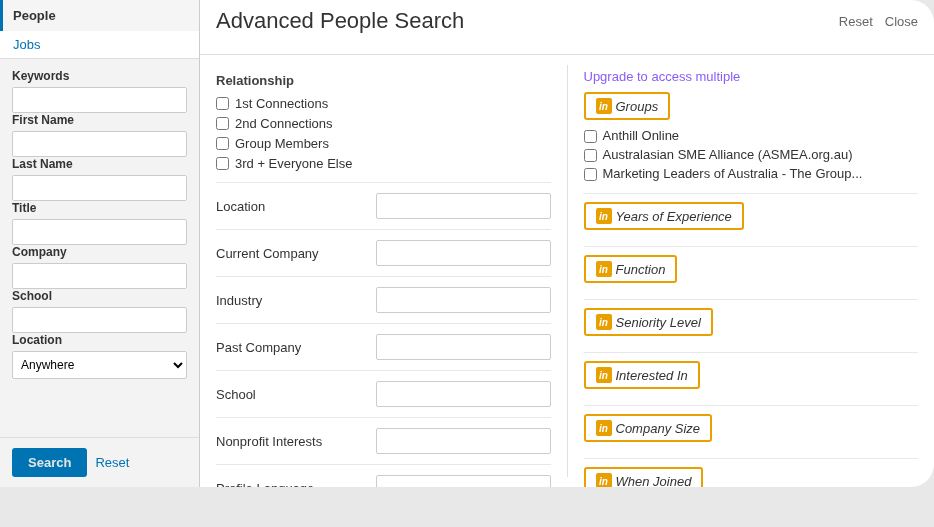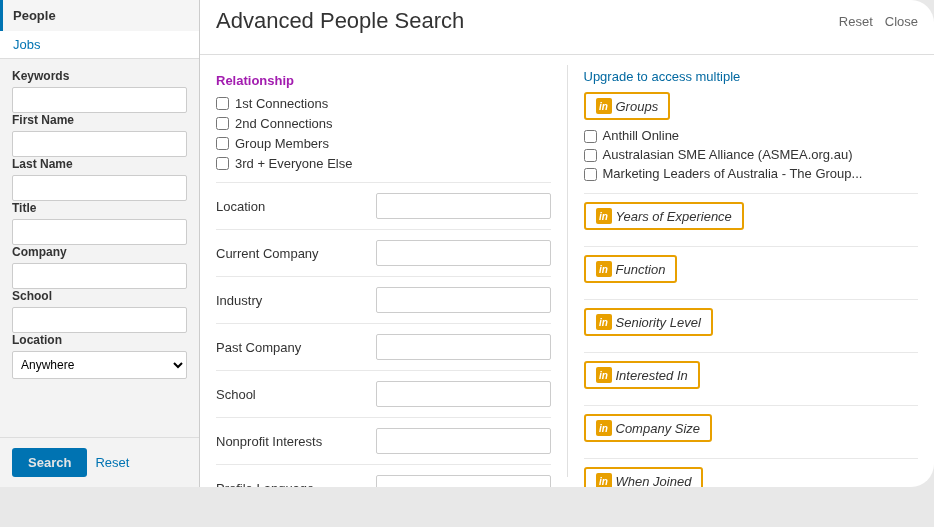--- a/index.html
+++ b/index.html
@@ -28,30 +28,30 @@
     .header-actions { display: flex; gap: 12px; }
     .header-link { color: #666; font-size: 13px; cursor: pointer; text-decoration: none; }
 
     
     .main-content { flex: 1; overflow-y: auto; padding: 10px 0; display: flex; gap: 0; }
 
     
     .col-left { flex: 1; padding: 0 16px; border-right: 1px solid #e0e0e0; }
     .col-right { flex: 1; padding: 0 16px; }
 
-    .section-title { font-size: 13px; font-weight: bold; color: #a21caf; margin-bottom: 8px; margin-top: 4px; }
+    .section-title { font-size: 13px; font-weight: bold; color: #404040; margin-bottom: 8px; margin-top: 4px; }
     .checkbox-row { display: flex; align-items: center; gap: 6px; margin-bottom: 5px; font-size: 13px; color: #333; }
     .checkbox-row input[type=checkbox] { width: 13px; height: 13px; }
 
     .field-row { display: flex; align-items: center; padding: 10px 0; border-top: 1px solid #e8e8e8; }
     .field-label { font-size: 13px; color: #333; width: 160px; min-width: 160px; }
     .field-input { flex: 1; height: 26px; border: 1px solid #ccc; border-radius: 2px; padding: 3px 6px; font-size: 12px; }
 
     
-    .upgrade-link { color: #0369a1; font-size: 13px; text-decoration: none; display: block; margin-bottom: 8px; }
+    .upgrade-link { color: #8b5cf6; font-size: 13px; text-decoration: none; display: block; margin-bottom: 8px; }
 
     
     .premium-btn {
       display: inline-flex; align-items: center; gap: 4px;
       border: 2px solid #e8a000; border-radius: 3px;
       padding: 4px 10px; background: #fff; cursor: pointer;
       font-size: 13px; color: #333; margin-bottom: 8px; font-style: italic;
     }
     .premium-btn .in-badge {
       background: #e8a000; color: #fff; font-size: 10px; font-weight: bold;

